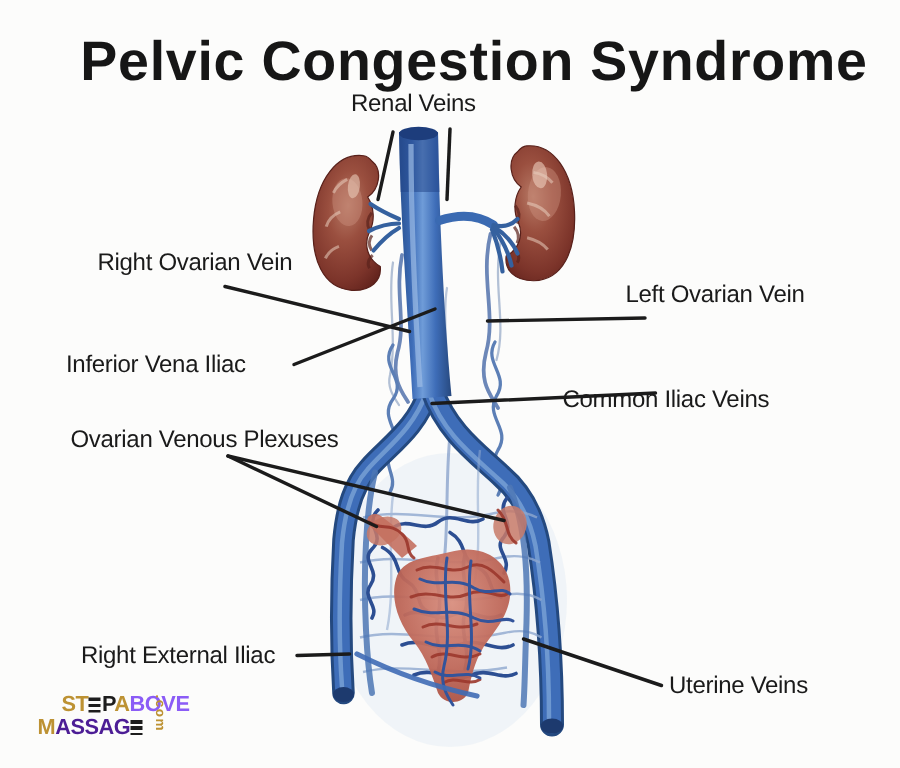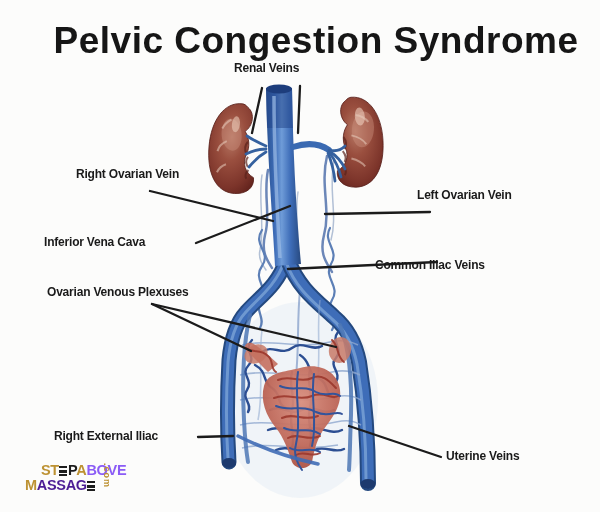--- a/index.html
+++ b/index.html
@@ -11,21 +11,21 @@
     position:absolute;left:0;top:0;width:600px;height:6px;opacity:.75;
     background:linear-gradient(90deg,#c9c9c4,#e6e6e0 12%,#cfcfc9 25%,#ececе6 38%,#d2d2cc 52%,#e9e9e3 66%,#cdcdc7 80%,#efefe9 92%,#d6d6d0);
   }
   .art{position:absolute;left:0;top:0;}
   .title{
     position:absolute;left:0;top:4px;width:600px;text-align:center;
     font-size:37px;font-weight:700;letter-spacing:.5px;color:#161616;margin:16px;
   }
   .lbl{
     position:absolute;white-space:nowrap;color:#1a1a1a;
-    font-size:12px;font-weight:700;letter-spacing:-.2px;
+    font-size:16px;font-weight:400;letter-spacing:-.2px;
   }
   .logo{
     position:absolute;left:25px;top:463px;line-height:15px;
     font-size:14.5px;font-weight:800;letter-spacing:-.3px;
   }
   .logo-row{display:block;height:15px;}
   .ebars{
     display:inline-block;width:8px;height:10.5px;position:relative;top:1px;margin:0 .5px;
     background:repeating-linear-gradient(to bottom,currentColor 0 2.4px,transparent 2.4px 4.2px);
   }
@@ -207,23 +207,23 @@
       <path d="M 152,304 L 251,351"></path>
       <path d="M 152,304 L 336,347"></path>
       <path d="M 198,437 L 233,436"></path>
       <path d="M 349,426 L 441,457"></path>
     </g>
   </svg>
 
   <h1 class="title">Pelvic Congestion Syndrome</h1>
 
   <div class="lbl" style="left:234px;top:61px;">Renal Veins</div>
-  <div class="lbl" style="left:76px;top:167px;">Right Ovarian Vein</div>
+  <div class="lbl" style="left:65px;top:167px;">Right Ovarian Vein</div>
   <div class="lbl" style="left:417px;top:188px;">Left Ovarian Vein</div>
-  <div class="lbl" style="left:44px;top:235px;">Inferior Vena Cava</div>
+  <div class="lbl" style="left:44px;top:235px;">Inferior Vena Iliac</div>
   <div class="lbl" style="left:375px;top:258px;">Common Iliac Veins</div>
   <div class="lbl" style="left:54px;top:429px;">Right External Iliac</div>
   <div class="lbl" style="left:47px;top:285px;">Ovarian Venous Plexuses</div>
   <div class="lbl" style="left:446px;top:449px;">Uterine Veins</div>
 
   <div class="logo">
     <span class="logo-row"><span style="color: rgb(189, 146, 51); margin-left: 16px;">ST</span><span class="ebars" style="color: rgb(29, 29, 29);"></span><span style="color: rgb(29, 29, 29);">P</span><span style="color: rgb(189, 146, 51);">A</span><span style="color: #8b5cf6;">BOVE</span></span>
     <span class="logo-row"><span style="color: rgb(189, 146, 51);">M</span><span style="color: #4c1d95;">ASSAG</span><span class="ebars" style="color: rgb(29, 29, 29);"></span></span>
     <span class="logo-vert">.com</span>
   </div>

